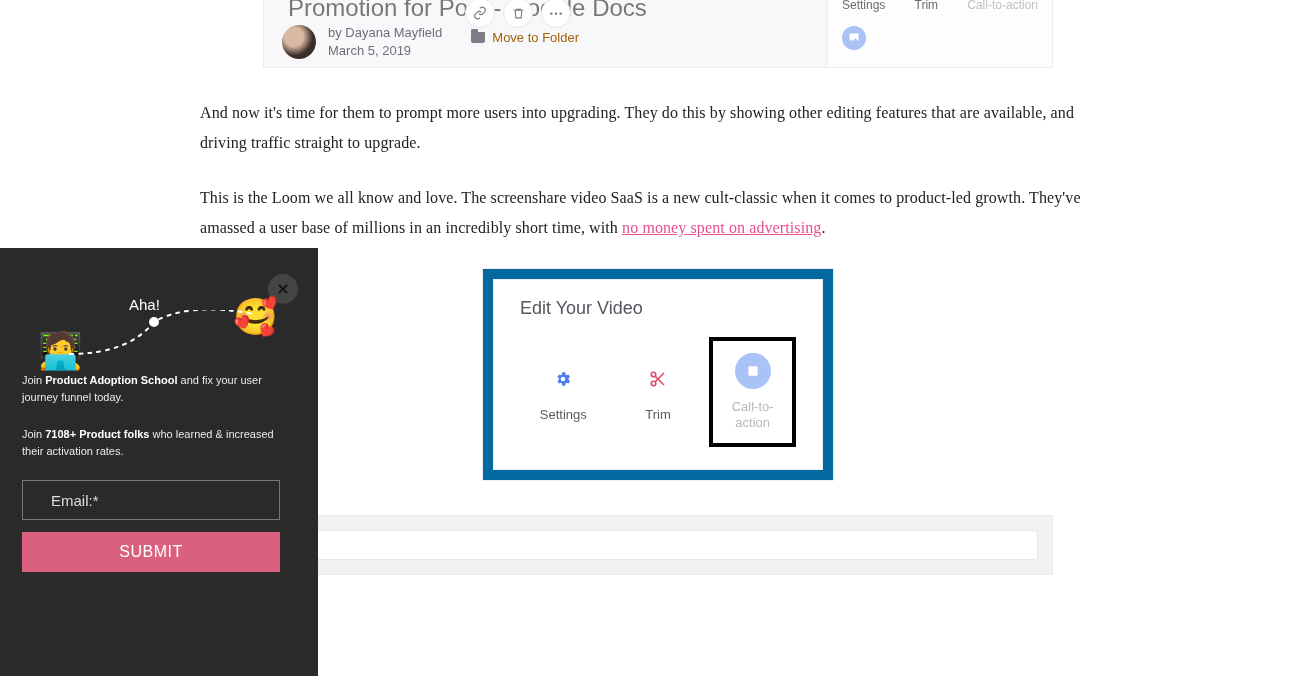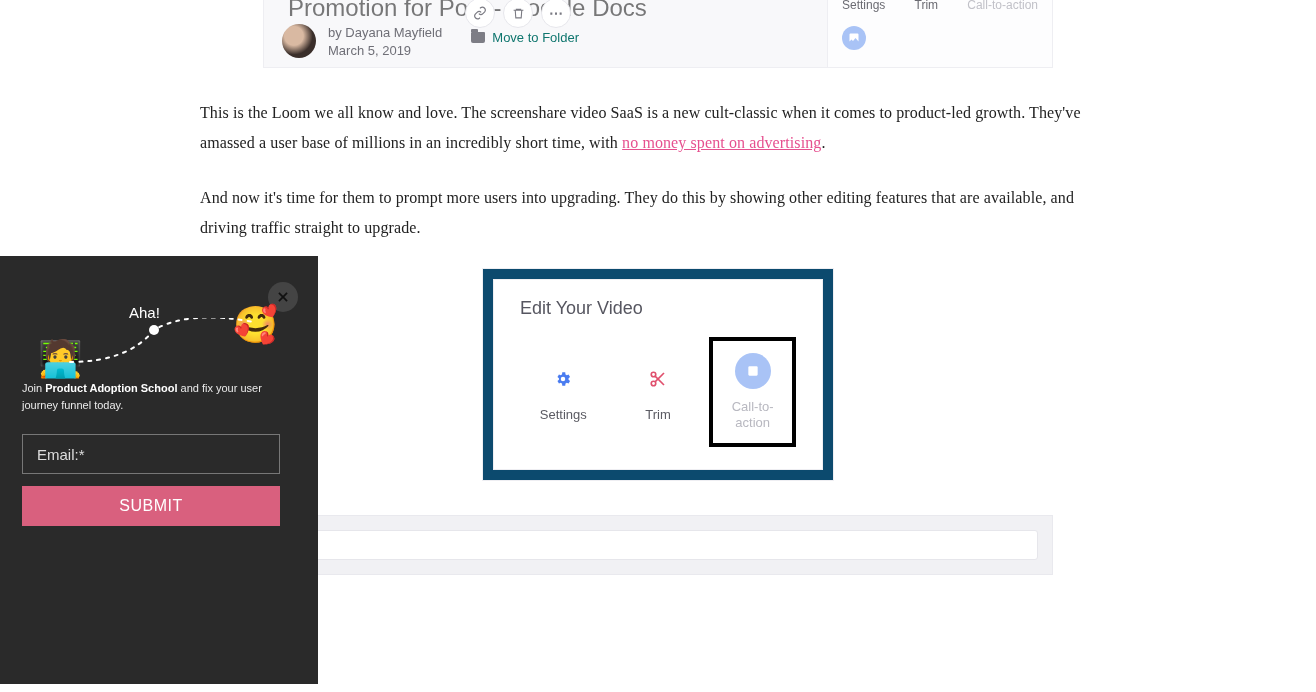--- a/index.html
+++ b/index.html
@@ -36,42 +36,42 @@
       font-weight: 500;
       color: #222;
       filter: blur(0.3px);
       position: absolute;
       top: -6px;
       left: 24px;
       opacity: 0.6;
     }
     .loom-author {
       display: flex;
-      align-items: flex-start;
+      align-items: center;
       position: absolute;
       top: 24px;
       left: 18px;
     }
     .avatar {
       width: 34px;
       height: 34px;
       border-radius: 50%;
       background: radial-gradient(circle at 35% 35%, #d9b9a2 30%, #3a2e2a 60%);
       margin-right: 12px;
     }
     .author-meta {
       color: #6f6f77;
       font-size: 13px;
       line-height: 1.35;
     }
     .loom-folder {
       position: absolute;
       right: 248px;
       top: 30px;
-      color: #0f766e;
+      color: #a16207;
       font-size: 13px;
       display: flex;
       align-items: center;
       gap: 7px;
     }
     .folder-icon {
       width: 14px;
       height: 11px;
       background: #7d7d85;
       border-radius: 1px 1px 2px 2px;
@@ -147,21 +147,21 @@
     }
     .article-p a {
       color: #e6508f;
       text-decoration: underline;
     }
 
     
     .figure-wrap {
       width: 352px;
       margin: 18px auto 0 auto;
-      background: #0c4a6e;
+      background: #0369a1;
       border: 1px solid #eeeef2;
       padding: 10px;
     }
     .figure-inner {
       background: #fff;
       border: 1px solid #eeeef2;
       padding: 18px 26px 22px 26px;
     }
     .figure-title {
       font-size: 18px;
@@ -219,21 +219,21 @@
       background: #fff;
       border: 1px solid #e6e6eb;
       border-radius: 3px;
       height: 100%;
     }
 
     
     .popup {
       position: absolute;
       left: 0;
-      bottom: 8px;
+      bottom: 16px;
       width: 318px;
       height: 428px;
       background: #2a2a2a;
       color: #fff;
       padding: 22px 22px 0 22px;
       font-family: -apple-system, BlinkMacSystemFont, "Segoe UI", Arial, sans-serif;
     }
     .close-btn {
       position: absolute;
       top: 26px;
@@ -290,21 +290,21 @@
       color: #eaeaea;
       margin-bottom: 20px;
     }
     .popup-copy b { color: #fff; font-weight: 600; }
     .email-input {
       width: 258px;
       height: 40px;
       background: #2a2a2a;
       border: 1px solid #777;
       color: #ddd;
-      padding: 0 14px;
+      padding: 0 28px;
       font-size: 15px;
       margin-bottom: 12px;
     }
     .email-input::placeholder { color: #ddd; }
     .submit-btn {
       width: 258px;
       height: 40px;
       background: #d9607e;
       color: #fff;
       border: none;
@@ -353,25 +353,25 @@
         <span class="disabled">Call-to-action</span>
       </div>
       <div class="loom-right-circle">
         <svg width="12" height="12" viewBox="0 0 24 24" fill="#fff">
             <path d="M21 19V5a2 2 0 0 0-2-2H5a2 2 0 0 0-2 2v14l4-4 3 3 5-6 6 7z"></path>
           </svg>
       </div>
     </div>
   </div>
 
+  <p class="article-p">And now it's time for them to prompt more users into upgrading. They do this by showing other editing features that are available, and driving traffic straight to upgrade.</p>
+
   <p class="article-p">
     <span>This is the Loom we all know and love. The screenshare video SaaS is a new cult-classic when it comes to product-led growth. They've amassed a user base of millions in an incredibly short time, with </span><a href="#">no money spent on advertising</a><span>.</span>
   </p>
-
-  <p class="article-p">And now it's time for them to prompt more users into upgrading. They do this by showing other editing features that are available, and driving traffic straight to upgrade.</p>
 
   <div class="figure-wrap">
     <div class="figure-inner">
       <div class="figure-title">Edit Your Video</div>
       <div class="grid">
         <div class="tile">
           <div class="icon-circle">
             <svg width="18" height="18" viewBox="0 0 24 24" fill="#4a7cf0">
                 <path d="M19.4 13a7.5 7.5 0 0 0 0-2l2-1.6-2-3.4-2.4.9a7.4 7.4 0 0 0-1.7-1L15 3h-4l-.3 2.9a7.4 7.4 0 0 0-1.7 1l-2.4-.9-2 3.4L6.6 11a7.5 7.5 0 0 0 0 2l-2 1.6 2 3.4 2.4-.9c.5.4 1.1.7 1.7 1L11 21h4l.3-2.9c.6-.3 1.2-.6 1.7-1l2.4.9 2-3.4-2-1.6zM12 15a3 3 0 1 1 0-6 3 3 0 0 1 0 6z"></path>
               </svg>
@@ -418,15 +418,18 @@
     <span class="emoji-left">🧑‍💻</span>
     <span class="emoji-right">🥰</span>
     <svg width="190" height="50">
       <path d="M2 44 Q 60 44 86 12 Q 120 -8 186 4" stroke="#fff" stroke-width="2" fill="none" stroke-dasharray="3 6" stroke-linecap="round"></path>
       <circle cx="86" cy="12" r="5" fill="#fff"></circle>
     </svg>
   </div>
   <p class="popup-copy">
     <span>Join </span><b>Product Adoption School</b><span> and fix your user journey funnel today.</span>
   </p>
+  <p class="popup-copy">
+    <span>Join </span><b>7108+ Product folks</b><span> who learned &amp; increased their activation rates.</span>
+  </p>
   <input class="email-input" placeholder="Email:*" style="">
   <button class="submit-btn">SUBMIT</button>
 </div>
 
 </body></html>

